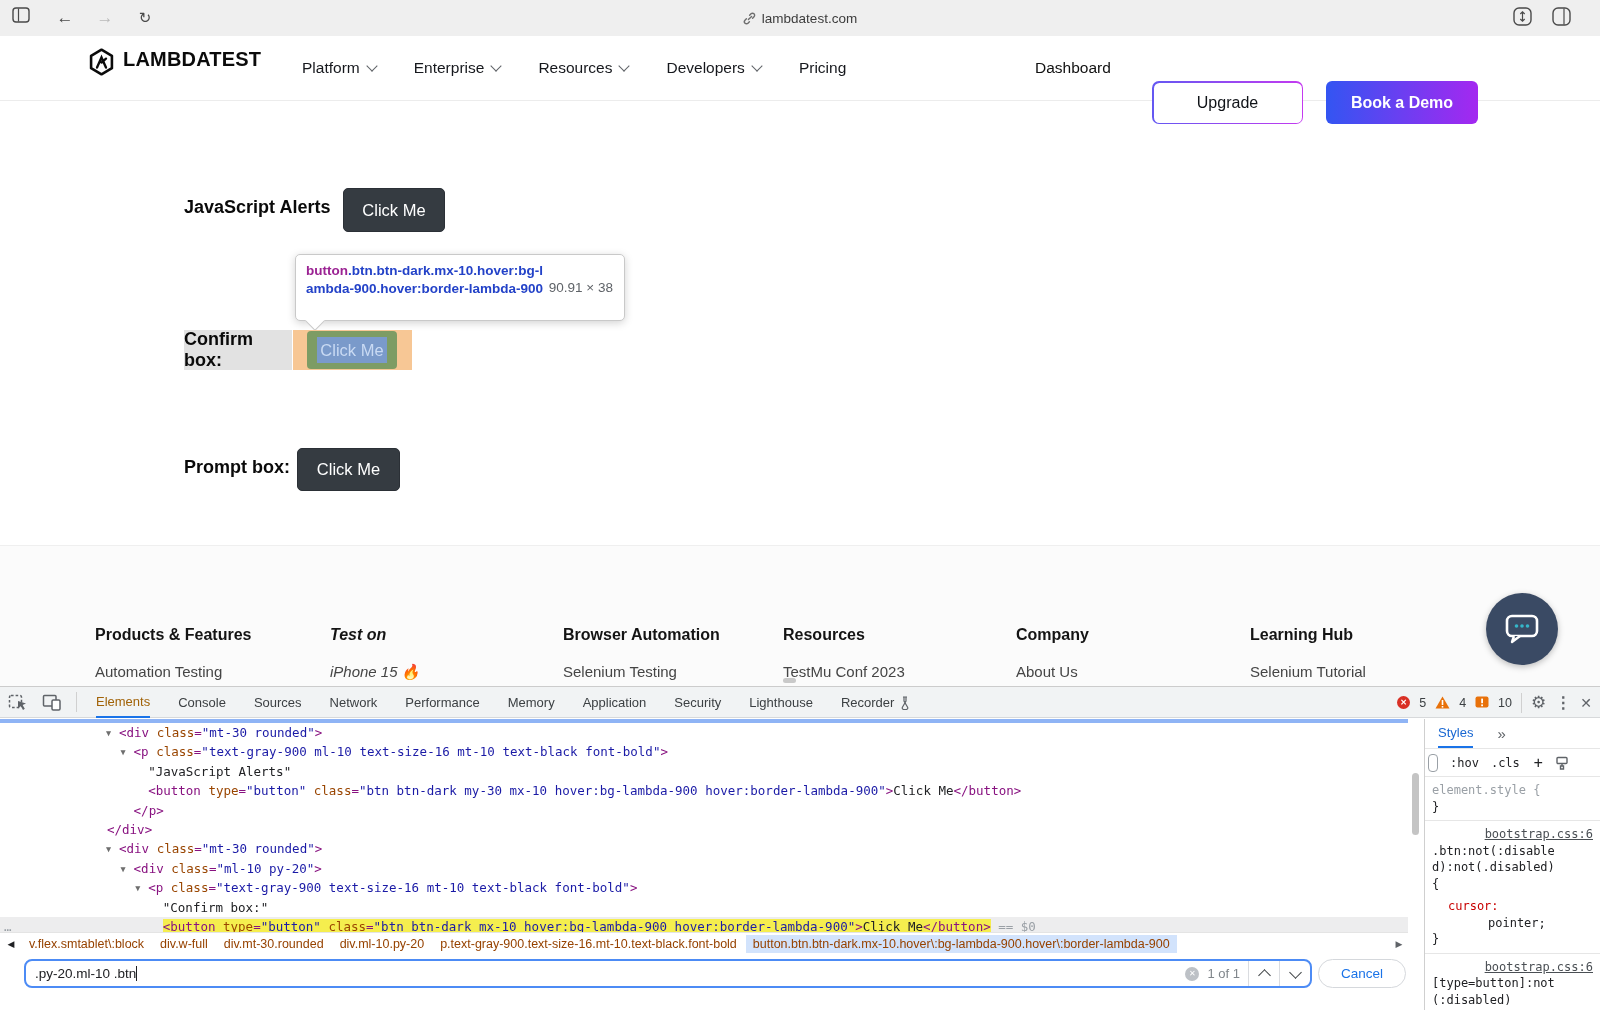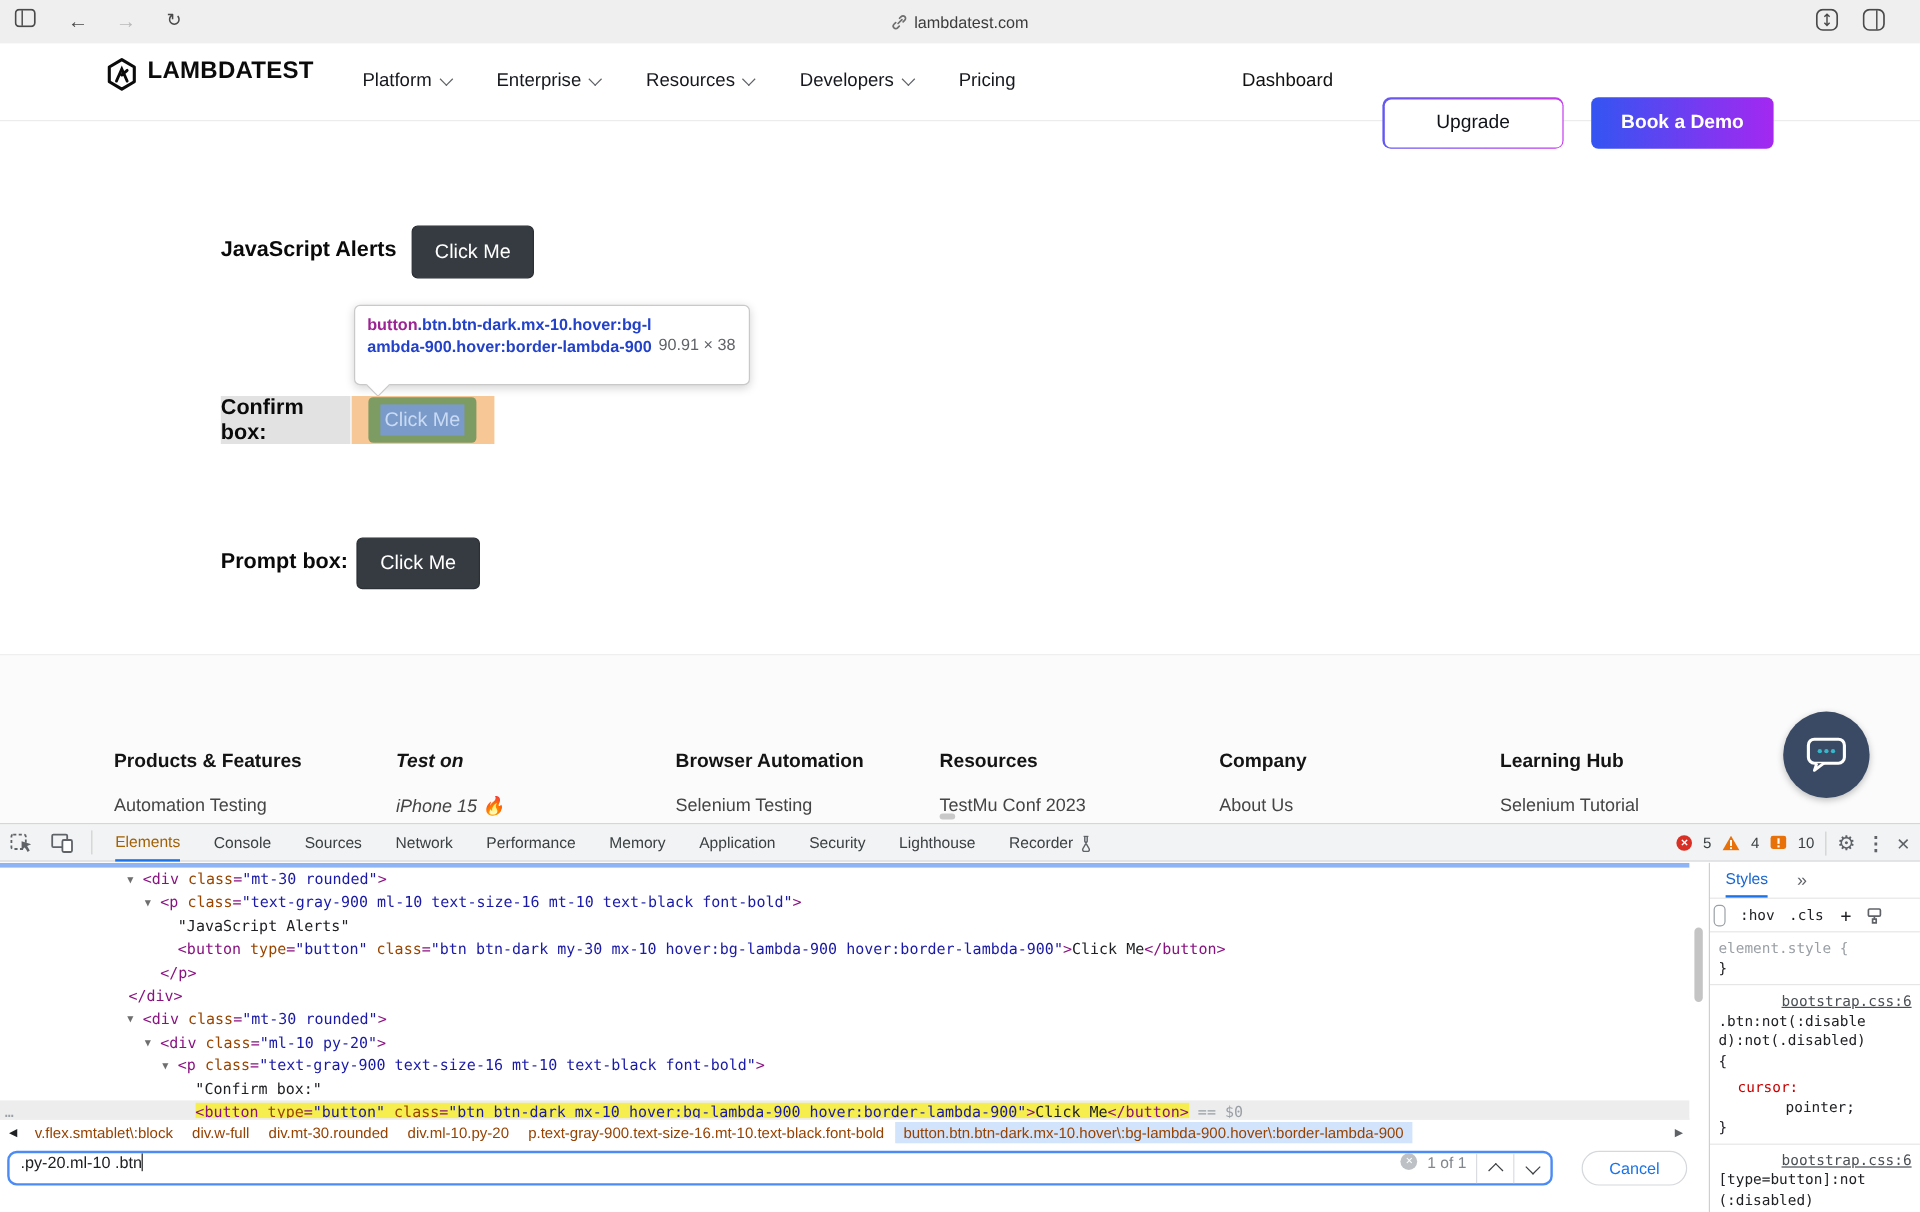--- a/index.html
+++ b/index.html
@@ -77,21 +77,21 @@
   
   #crumbbar{position:absolute;left:0;top:245px;width:1408px;height:23px;background:#fff;border-top:1px solid #e4e4e4;box-sizing:border-box;display:flex;align-items:center;}
   #crumb-left{flex:none;width:22px;text-align:center;color:#202124;font-size:9px;}
   #crumbs{display:flex;align-items:center;gap:2px;overflow:hidden;flex:1;}
   .crumb{flex:none;font-size:12.5px;color:#964200;padding:2px 7px;white-space:nowrap;}
   .crumb.sel{background:#d2e3fc;}
   #crumb-right{flex:none;width:18px;text-align:center;color:#5f6368;font-size:9px;}
 
   
   #findbar{position:absolute;left:0;top:267px;width:1408px;height:57px;background:#fff;}
-  #find-box{position:absolute;left:6px;top:5px;width:1288px;height:29px;border:2px solid #4c8bf5;border-radius:8px;box-sizing:border-box;display:flex;background:#fff;}
+  #find-box{position:absolute;left:24px;top:5px;width:1288px;height:29px;border:2px solid #4c8bf5;border-radius:8px;box-sizing:border-box;display:flex;align-items:center;background:#fff;}
   #find-input{flex:1;padding-left:9px;font-size:13.5px;color:#202124;white-space:nowrap;overflow:hidden;}
   .caret{display:inline-block;width:1px;height:15px;background:#202124;vertical-align:-3px;}
   #find-clear{flex:none;width:14px;height:14px;border-radius:50%;background:#bdc1c6;color:#fff;font-size:8px;line-height:14px;text-align:center;margin:0 8px;}
   #find-count{flex:none;color:#80868b;font-size:13px;margin-right:8px;}
   .find-btn{flex:none;width:30px;height:100%;border-left:1px solid #dadce0;display:flex;align-items:center;justify-content:center;}
   .find-chev{width:8px;height:8px;border-right:1.8px solid #3c4043;border-bottom:1.8px solid #3c4043;}
   .up{transform:rotate(-135deg);margin-top:4px;}
   .down{transform:rotate(45deg);margin-top:-3px;}
   #cancel-btn{position:absolute;left:1318px;top:5px;width:88px;height:29px;border:1px solid #d5d8dc;border-radius:14.5px;box-sizing:border-box;display:flex;align-items:center;justify-content:center;color:#1a73e8;font-size:13.5px;background:#fff;text-align:right;}
 

